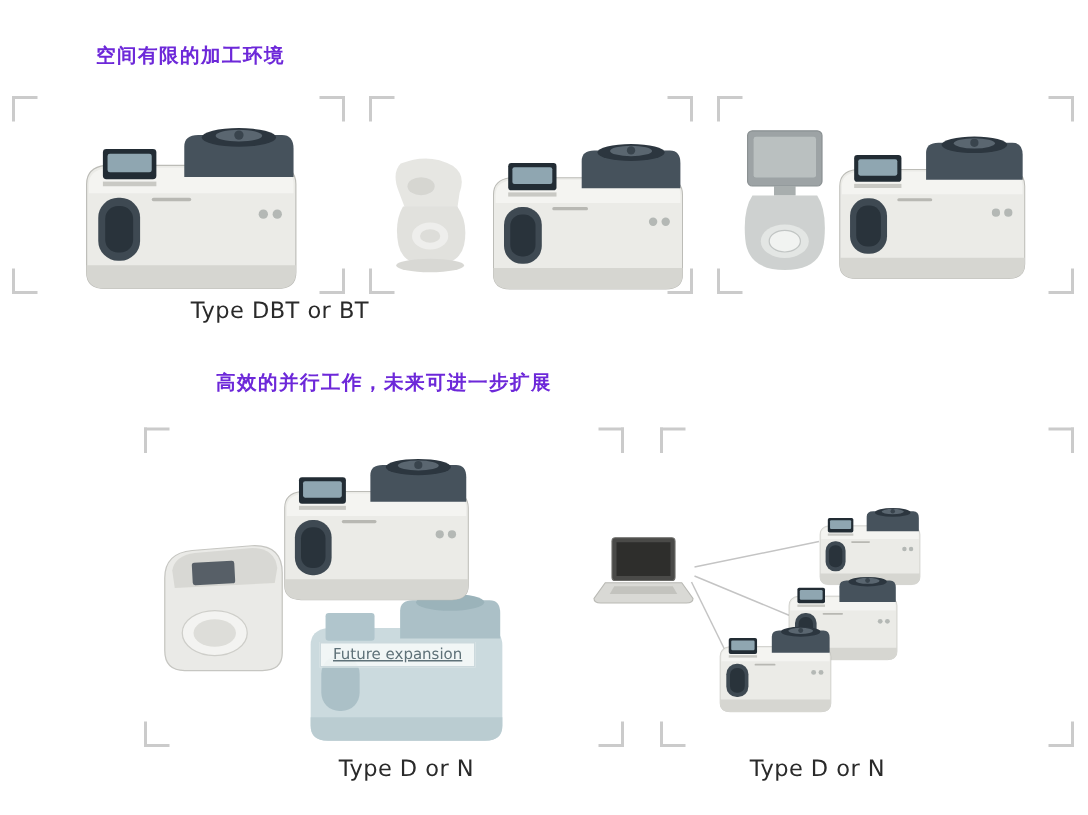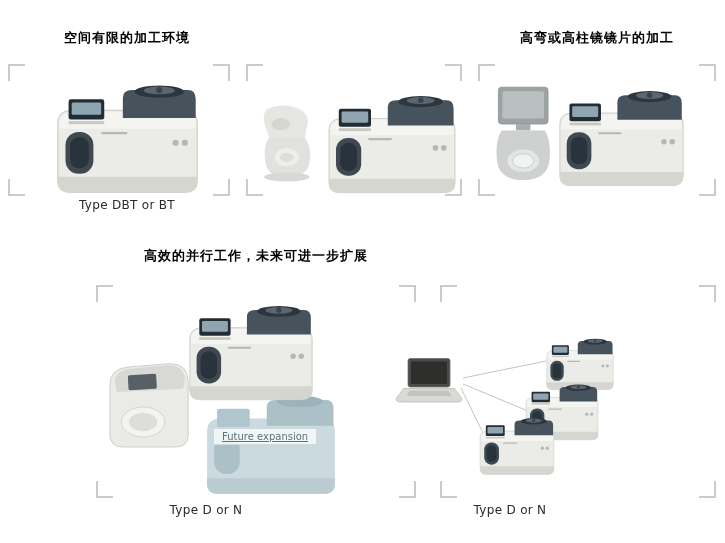--- a/index.html
+++ b/index.html
@@ -1,25 +1,25 @@
 <!DOCTYPE html>
 <html><head>
 <meta charset="utf-8">
 <style>
   html,body{margin:0;padding:0;background:#ffffff;}
   .canvas{
     position:relative;width:725px;height:543px;background:#ffffff;overflow:hidden;
     font-family:"DejaVu Sans","Liberation Sans",sans-serif;
   }
   .title{
-    position:absolute;font-size:13px;font-weight:bold;color:#000000;
+    position:absolute;font-size:13px;font-weight:bold;color:#6d28d9;
     text-align:center;letter-spacing:1px;line-height:1.2;
   }
   .caption{
-    position:absolute;font-size:12px;color:#2a2a2a;text-align:center;letter-spacing:.3px;
+    position:absolute;font-size:15px;color:#2a2a2a;text-align:right;letter-spacing:.3px;
   }
   .frame{position:absolute;}
   .corner{position:absolute;width:15px;height:15px;border:0 solid #cbcbcb;}
   .corner.tl{top:0;left:0;border-top-width:2px;border-left-width:2px;}
   .corner.tr{top:0;right:0;border-top-width:2px;border-right-width:2px;}
   .corner.bl{bottom:0;left:0;border-bottom-width:2px;border-left-width:2px;}
   .corner.br{bottom:0;right:0;border-bottom-width:2px;border-right-width:2px;}
   .abs{position:absolute;}
   .future-label{
     position:absolute;display:flex;align-items:center;justify-content:center;
@@ -115,21 +115,20 @@
     <span class="corner bl"></span>
     <span class="corner br"></span>
   </div>
   <svg class="abs ghost" style="left:252px;top:100px;" width="68" height="83" viewBox="0 0 90 110">
       <use href="#centering"></use>
     </svg>
   <svg class="abs" style="left:322px;top:93px;" width="140" height="102" viewBox="0 0 200 145">
       <use href="#edger"></use>
     </svg>
 
-  <div class="title" style="left:478px;top:30px;width:238px;">高弯或高柱镜镜片的加工</div>
   <div class="frame" style="left:478px;top:64px;width:238px;height:132px;">
     <span class="corner tl"></span>
     <span class="corner tr"></span>
     <span class="corner bl"></span>
     <span class="corner br"></span>
   </div>
   <svg class="abs ghost" style="left:492px;top:84px;" width="64" height="104" viewBox="0 0 80 130">
       <use href="#screendev"></use>
     </svg>
   <svg class="abs" style="left:553px;top:88px;" width="137" height="100" viewBox="0 0 200 145">

